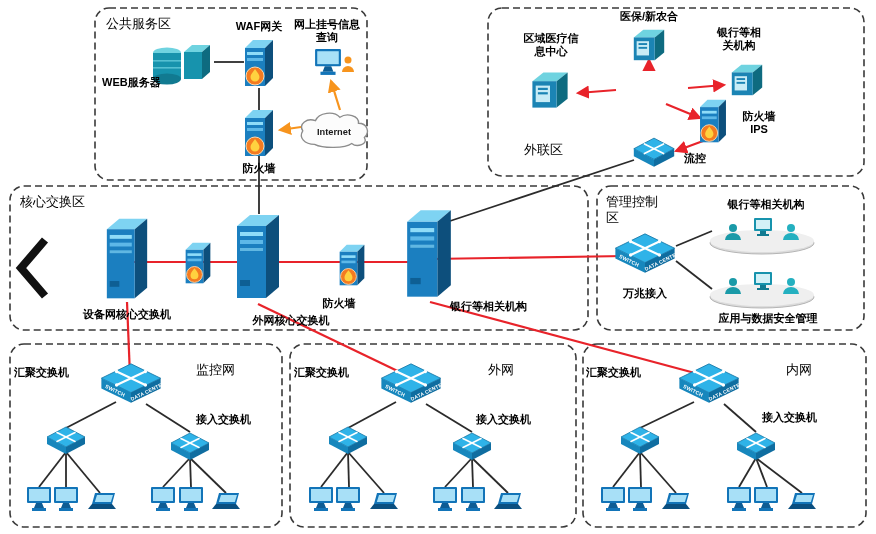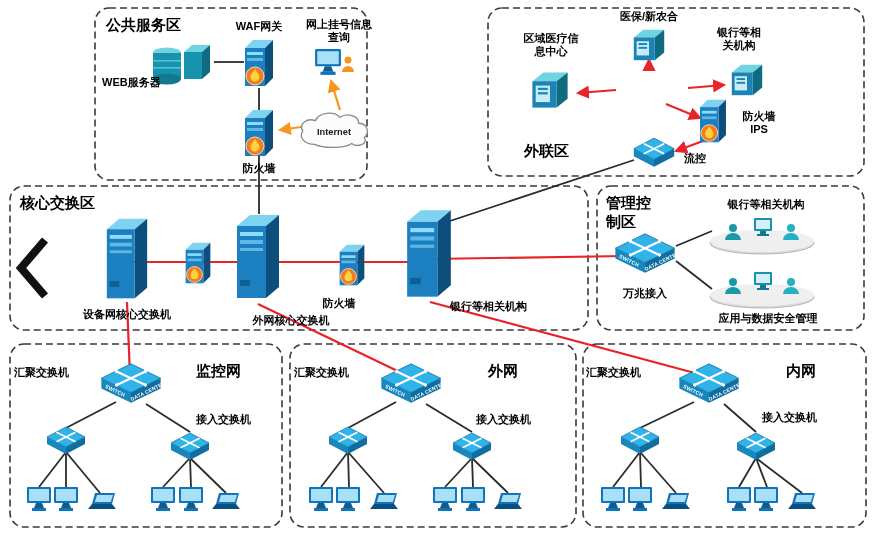--- a/index.html
+++ b/index.html
@@ -2,21 +2,21 @@
 <html><head>
 <meta charset="utf-8">
 <style>
   *{margin:0;padding:0;box-sizing:border-box}
   html,body{background:#fff}
   body{font-family:"Liberation Sans","DejaVu Sans",sans-serif;color:#000}
   .canvas{position:relative;width:876px;height:534px;background:#fff;overflow:hidden}
   .net{position:absolute;left:0;top:0;z-index:2}
   .dev{position:absolute;z-index:5}
   .dev svg{width:100%;height:100%;display:block;overflow:visible}
-  .zt{position:absolute;font-size:15px;font-weight:bold;color:#000;z-index:6;line-height:1.25}
+  .zt{position:absolute;font-size:13px;font-weight:normal;color:#000;z-index:6;line-height:1.25}
   .lbl{position:absolute;font-size:11px;font-weight:bold;color:#000;z-index:6;line-height:1.2}
   .ctr{text-align:center}
   .swt{font-size:6px;fill:#fff;font-weight:bold;letter-spacing:.3px}
   .cloudt{font-size:11px;font-weight:bold;fill:#1a1a1a}
 </style>
 </head>
 <body>
 
 <svg style="position:absolute;width:0;height:0" aria-hidden="true">
   <defs>
@@ -433,21 +433,21 @@
       </svg>
     </div>
   <div class="dev" style="left:788px;top:492px;width:30px;height:20px">
       <svg viewBox="0 0 30 20">
         <use href="#sym-laptop"></use>
       </svg>
     </div>
 
   <div class="lbl" style="left:102px;top:76px;width:78px">WEB服务器</div>
   <div class="lbl ctr" style="left:228px;top:20px;width:62px">WAF网关</div>
-  <div class="lbl ctr" style="left:306px;top:18px;width:66px">网上挂号信息查询</div>
+  <div class="lbl ctr" style="left:294px;top:18px;width:66px">网上挂号信息查询</div>
   <div class="lbl ctr" style="left:238px;top:162px;width:42px">防火墙</div>
   <div class="lbl ctr" style="left:520px;top:32px;width:62px">区域医疗信息中心</div>
   <div class="lbl ctr" style="left:608px;top:10px;width:82px">医保/新农合</div>
   <div class="lbl ctr" style="left:714px;top:26px;width:50px">银行等相关机构</div>
   <div class="lbl ctr" style="left:736px;top:110px;width:46px">防火墙 IPS</div>
   <div class="lbl" style="left:684px;top:152px;width:36px">流控</div>
   <div class="lbl ctr" style="left:70px;top:308px;width:114px">设备网核心交换机</div>
   <div class="lbl ctr" style="left:236px;top:314px;width:110px">外网核心交换机</div>
   <div class="lbl ctr" style="left:316px;top:297px;width:46px">防火墙</div>
   <div class="lbl" style="left:450px;top:300px;width:104px">银行等相关机构</div>

